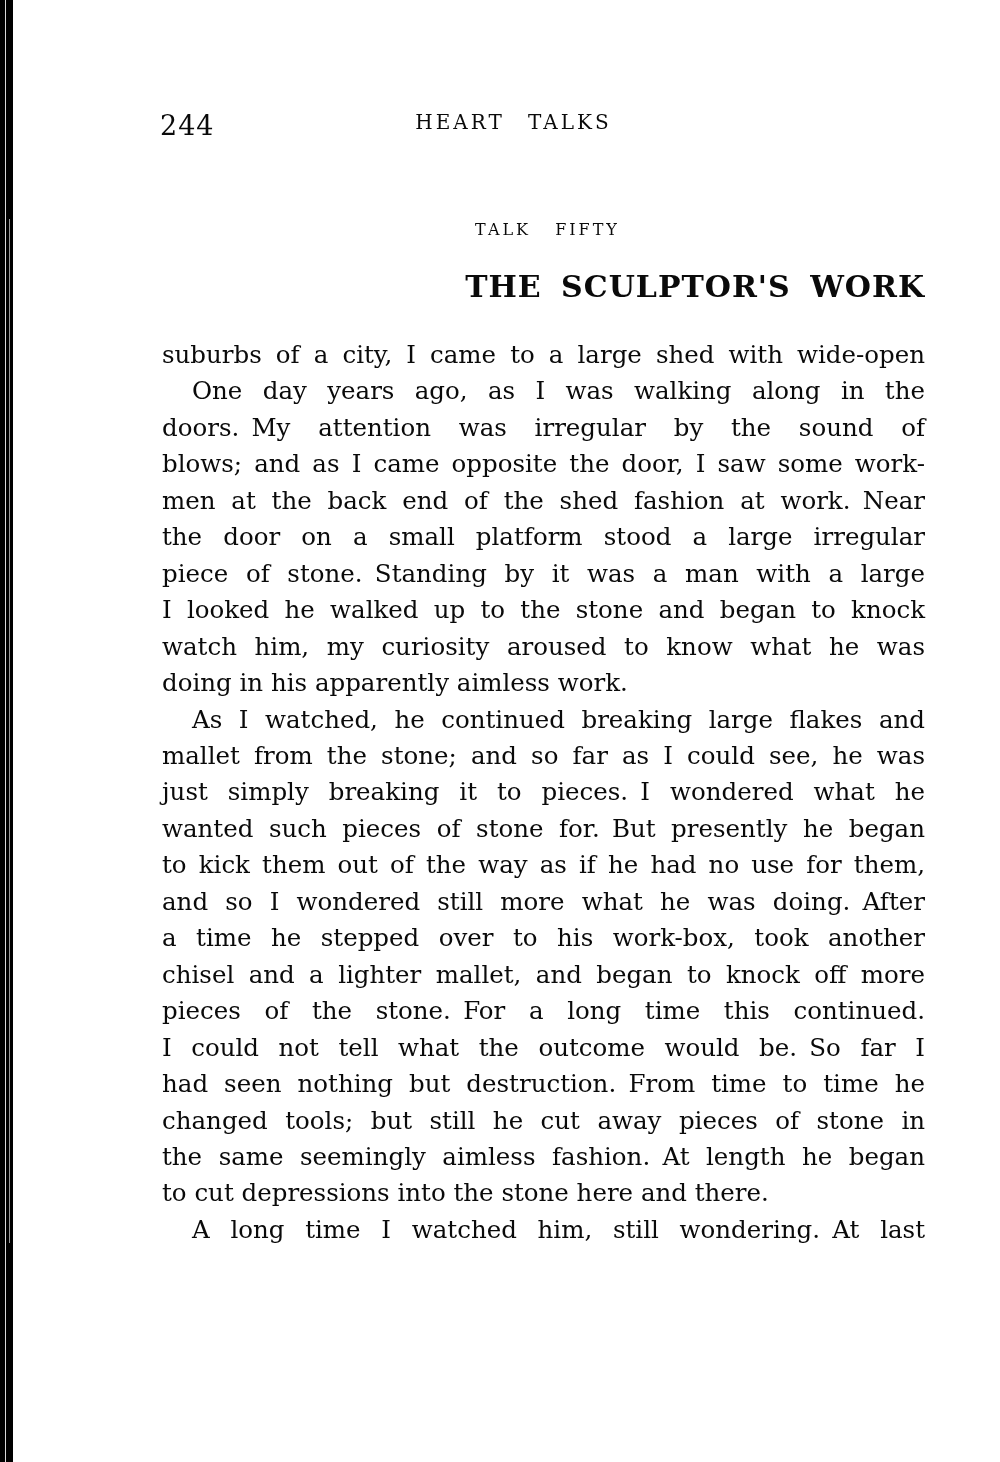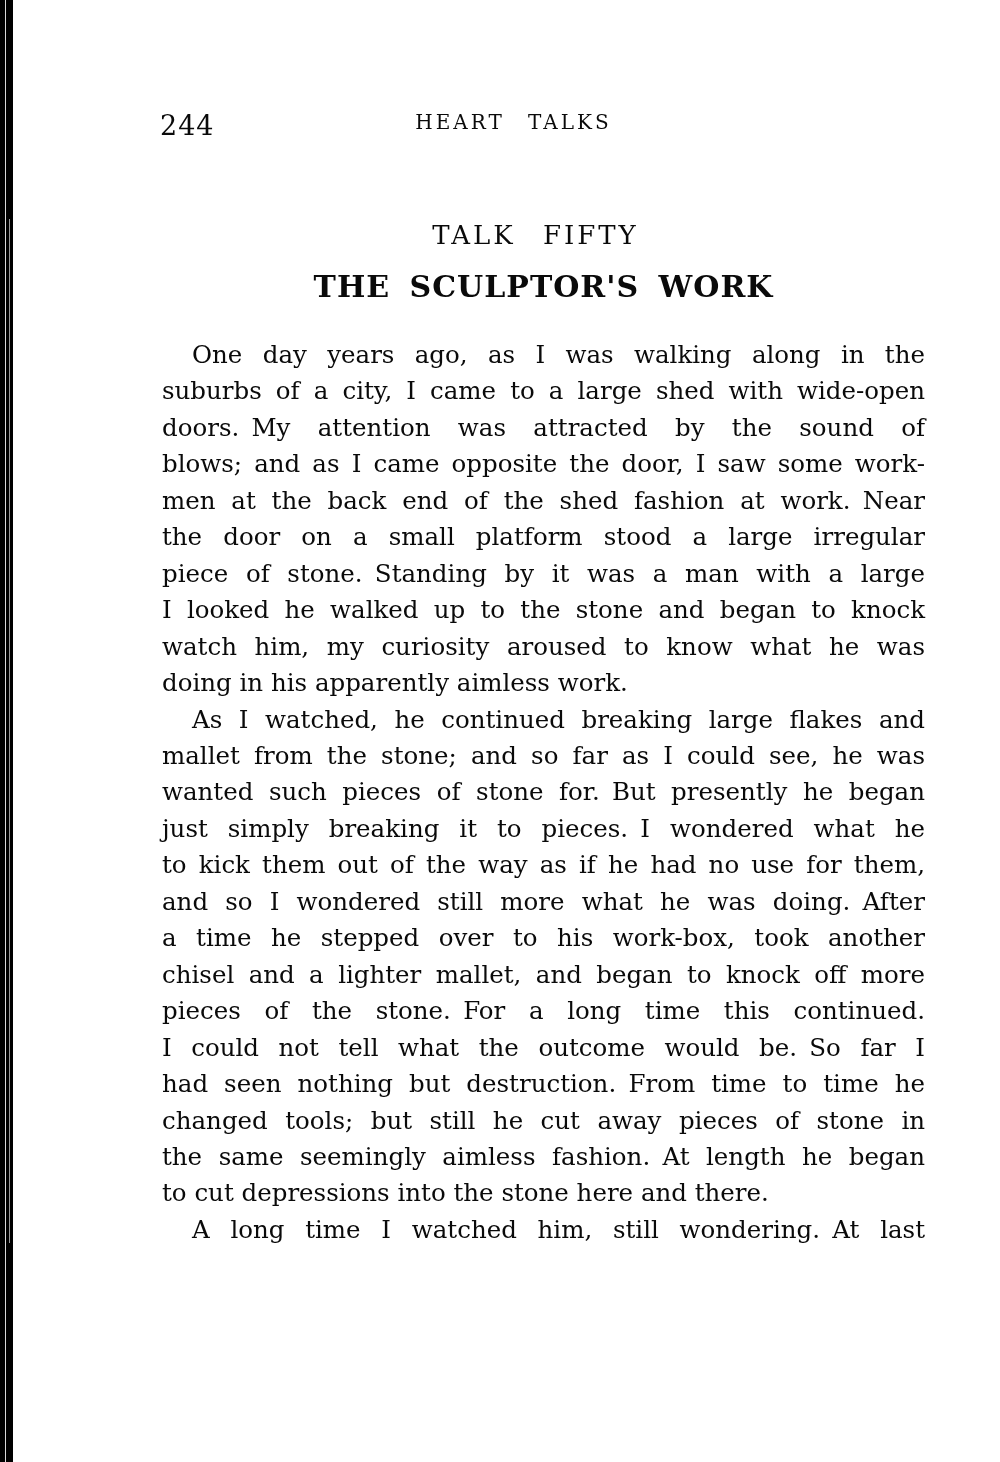--- a/index.html
+++ b/index.html
@@ -51,33 +51,33 @@
     display: block;
     text-align: center;
     font-size: 20px;
     letter-spacing: 3px;
     word-spacing: 14px;
   }
 
   .kicker {
     position: absolute;
     top: 220px;
-    left: 154px;
+    left: 166px;
     width: 763px;
     text-align: center;
-    font-size: 26px;
+    font-size: 16px;
     letter-spacing: 3px;
     word-spacing: 16px;
   }
   .article-title {
     position: absolute;
     top: 269px;
     left: 162px;
     width: 763px;
-    text-align: center;
+    text-align: right;
     font-size: 30px;
     font-weight: bold;
     letter-spacing: 1px;
     word-spacing: 8px;
   }
 
   .body-text {
     position: absolute;
     top: 337px;
     left: 162px;
@@ -108,36 +108,36 @@
     <span class="page-number">244</span>
     <span class="running-title">HEART TALKS</span>
   </div>
 
   <div class="kicker">TALK FIFTY</div>
 
   <div class="article-title">THE SCULPTOR'S WORK</div>
 
   <div class="body-text">
       <div class="para">
+        <div class="line">suburbs of a city, I came to a large shed with wide-open</div>
         <div class="line first">One day years ago, as I was walking along in the</div>
-        <div class="line">suburbs of a city, I came to a large shed with wide-open</div>
-        <div class="line">doors. My attention was attracted by the sound of</div>
+        <div class="line">doors. My attention was irregular by the sound of</div>
         <div class="line">blows; and as I came opposite the door, I saw some work-</div>
         <div class="line">men at the back end of the shed fashion at work. Near</div>
         <div class="line">the door on a small platform stood a large irregular</div>
         <div class="line">piece of stone. Standing by it was a man with a large</div>
         <div class="line">I looked he walked up to the stone and began to knock</div>
         <div class="line">watch him, my curiosity aroused to know what he was</div>
         <div class="line lastleft">doing in his apparently aimless work.</div>
       </div>
       <div class="para">
         <div class="line first">As I watched, he continued breaking large flakes and</div>
         <div class="line">mallet from the stone; and so far as I could see, he was</div>
+        <div class="line">just simply breaking it to pieces. I wondered what he</div>
         <div class="line">wanted such pieces of stone for. But presently he began</div>
-        <div class="line">just simply breaking it to pieces. I wondered what he</div>
         <div class="line">to kick them out of the way as if he had no use for them,</div>
         <div class="line">and so I wondered still more what he was doing. After</div>
         <div class="line">a time he stepped over to his work-box, took another</div>
         <div class="line">chisel and a lighter mallet, and began to knock off more</div>
         <div class="line">pieces of the stone. For a long time this continued.</div>
         <div class="line">I could not tell what the outcome would be. So far I</div>
         <div class="line">had seen nothing but destruction. From time to time he</div>
         <div class="line">changed tools; but still he cut away pieces of stone in</div>
         <div class="line">the same seemingly aimless fashion. At length he began</div>
         <div class="line lastleft">to cut depressions into the stone here and there.</div>

